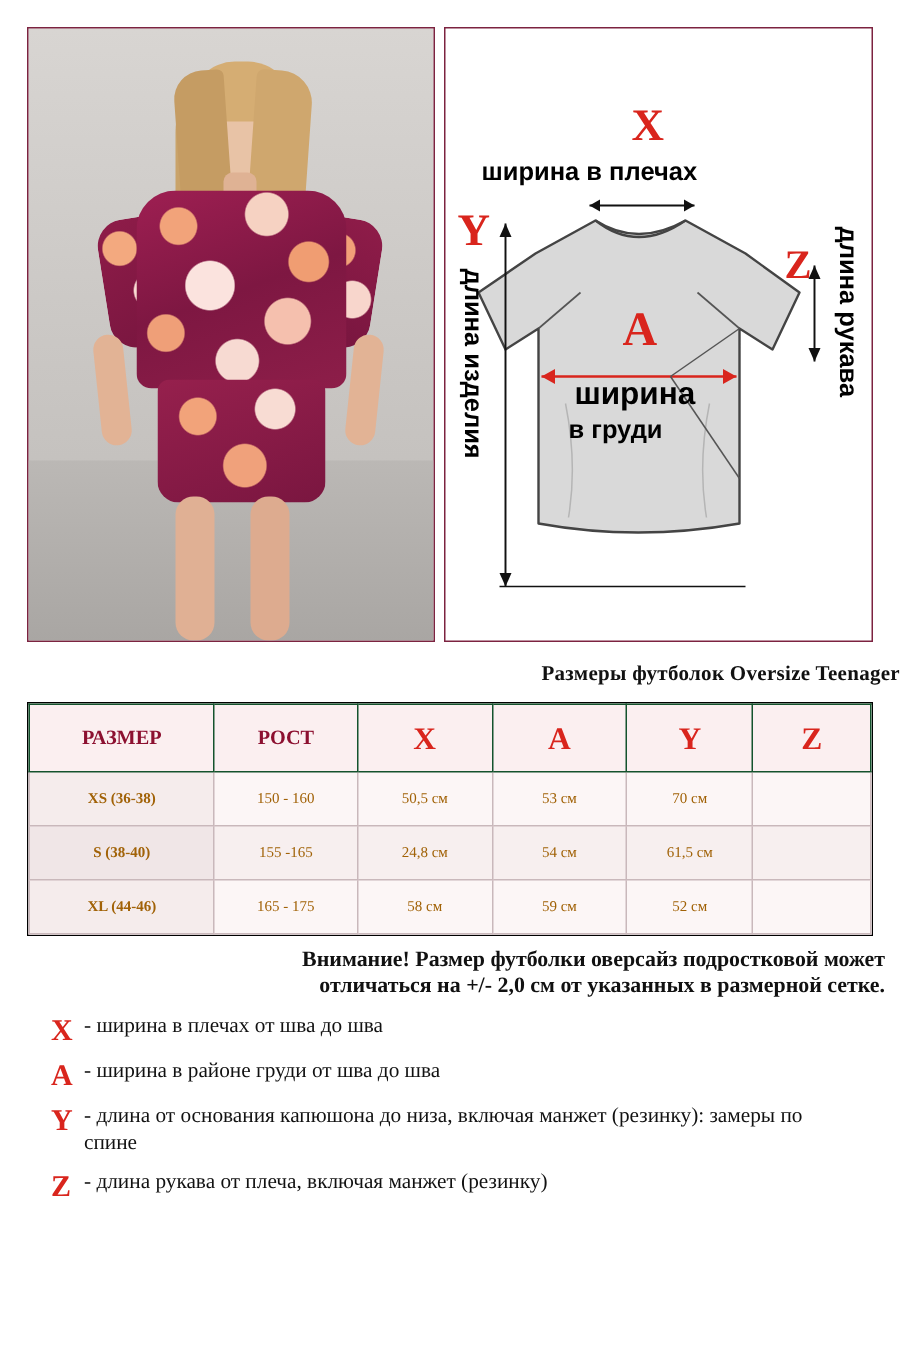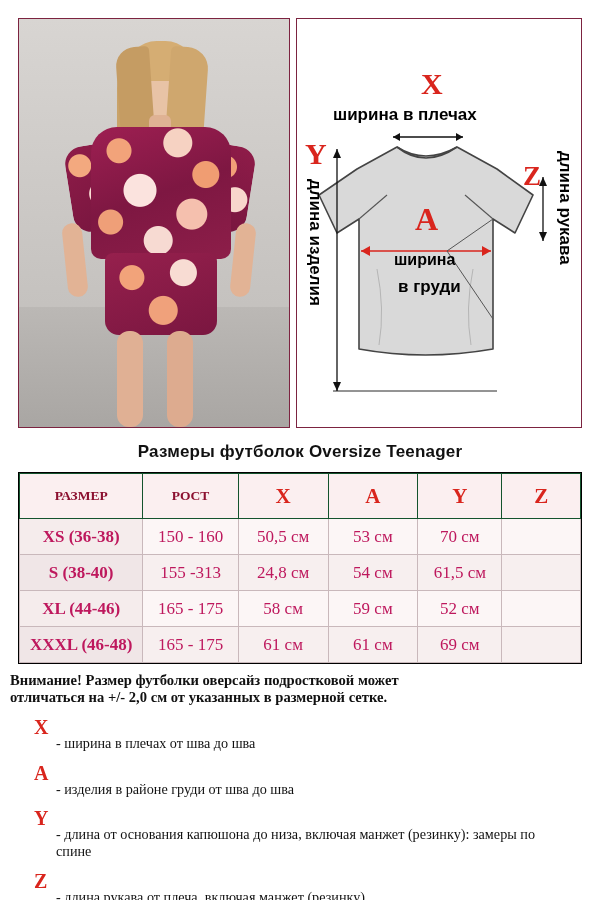--- a/index.html
+++ b/index.html
@@ -203,24 +203,24 @@
     color: #d9251d;
   }
   .vert-rl {
     writing-mode: vertical-rl;
     text-orientation: mixed;
   }
 
   
   .table-title {
     margin-top: 14px;
-    text-align: center;
-    font-family: Liberation Sans, sans-serif;
-    font-weight: bold;
-    font-size: 17px;
+    text-align: right;
+    font-family: Liberation Serif, serif;
+    font-weight: bold;
+    font-size: 14px;
     color: #111;
     letter-spacing: 0.2px;
   }
 
   
   .table-wrap {
     margin: 10px 18px 0 18px;
     border: 1px solid #000;
   }
   table.size-table {
@@ -242,22 +242,22 @@
     font-weight: bold;
     font-size: 13.5px;
     height: 34px;
     font-family: Liberation Serif, serif;
   }
   table.size-table thead th.big {
     color: #d9251d;
     font-size: 21px;
   }
   table.size-table tbody td {
-    font-size: 17px;
-    color: #be185d;
+    font-size: 10px;
+    color: #a16207;
     height: 25px;
     background: #fcf6f6;
   }
   table.size-table tbody tr:nth-child(even) td {
     background: #f7efef;
   }
   table.size-table tbody td.sz {
     font-weight: bold;
     background: #f5ecec;
   }
@@ -272,21 +272,21 @@
   col.c6 { width: 14%; }
 
   
   .warning {
     margin: 8px 10px 0 10px;
     font-family: "Liberation Serif", serif;
     font-weight: bold;
     font-size: 14.6px;
     line-height: 1.18;
     color: #111;
-    text-align: left;
+    text-align: right;
   }
 
   
   .legend {
     margin: 10px 30px 0 34px;
     font-family: "Liberation Serif", serif;
   }
   .legend-row {
     display: flex;
     align-items: flex-start;
@@ -299,21 +299,20 @@
     color: #d9251d;
     font-weight: bold;
     font-size: 20px;
     line-height: 1;
     min-width: 20px;
     flex: 0 0 auto;
     padding-top: 1px;
   }
   .legend-text {
     padding-left: 2px;
-    margin-top: 19px;
   }
 </style>
 </head>
 <body>
 
 <div class="page">
 
   <div class="top-area">
 
     <div class="photo-panel">
@@ -366,28 +365,28 @@
 
         <line x1="246" y1="158" x2="246" y2="222" stroke="#111" stroke-width="1.3"></line>
         <polygon points="246,158 242,167 250,167" fill="#111"></polygon>
         <polygon points="246,222 242,213 250,213" fill="#111"></polygon>
 
         <path d="M150 232 L196 200" fill="none" stroke="#555" stroke-width="1"></path>
         <path d="M150 232 L196 300" fill="none" stroke="#555" stroke-width="1"></path>
       </svg>
 
       <span class="dletter" style="left:124px; top:48px; font-size:30px;">X</span>
-      <span class="dlabel" style="left:36px; top:86px; font-size:17px;">ширина в плечах</span>
+      <span class="dlabel" style="left:24px; top:86px; font-size:17px;">ширина в плечах</span>
 
       <span class="dletter" style="left:8px; top:118px; font-size:30px;">Y</span>
       <span class="dlabel vert-rl" style="left:8px; top:160px; font-size:17px;">длина изделия</span>
 
       <span class="dletter" style="left:118px; top:182px; font-size:32px;">A</span>
-      <span class="dlabel" style="left:86px; top:232px; font-size:16px;margin-left:11px;">ширина</span>
-      <span class="dlabel" style="left:101px; top:258px; font-size:17px;">в груди</span>
+      <span class="dlabel" style="left:86px; top:232px; font-size:21px;">ширина</span>
+      <span class="dlabel" style="left:82px; top:258px; font-size:17px;">в груди</span>
 
       <span class="dletter" style="left:226px; top:142px; font-size:27px;">Z</span>
       <span class="dlabel vert-rl" style="left:258px; top:132px; font-size:17px;">длина рукава</span>
     </div>
   </div>
 
   <div class="table-title">Размеры футболок Oversize Teenager</div>
 
   <div class="table-wrap">
     <table class="size-table">
@@ -413,59 +412,51 @@
         <tr>
           <td class="sz">XS (36-38)</td>
           <td>150 - 160</td>
           <td>50,5 см</td>
           <td>53 см</td>
           <td>70 см</td>
           <td></td>
         </tr>
         <tr>
           <td class="sz">S (38-40)</td>
-          <td>155 -313</td>
+          <td>155 -165</td>
           <td>24,8 см</td>
           <td>54 см</td>
           <td>61,5 см</td>
           <td></td>
         </tr>
         <tr>
           <td class="sz">XL (44-46)</td>
           <td>165 - 175</td>
           <td>58 см</td>
           <td>59 см</td>
           <td>52 см</td>
           <td></td>
         </tr>
-        <tr>
-          <td class="sz">XXXL (46-48)</td>
-          <td>165 - 175</td>
-          <td>61 см</td>
-          <td>61 см</td>
-          <td>69 см</td>
-          <td></td>
-        </tr>
       </tbody>
     </table>
   </div>
 
   <div class="warning">
     <div>Внимание! Размер футболки оверсайз подростковой может</div>
     <div>отличаться на +/- 2,0 см от указанных в размерной сетке.</div>
   </div>
 
   <div class="legend">
     <div class="legend-row">
       <span class="legend-letter">X</span>
       <span class="legend-text">- ширина в плечах от шва до шва</span>
     </div>
     <div class="legend-row">
       <span class="legend-letter">A</span>
-      <span class="legend-text">- изделия в районе груди от шва до шва</span>
+      <span class="legend-text">- ширина в районе груди от шва до шва</span>
     </div>
     <div class="legend-row">
       <span class="legend-letter">Y</span>
       <span class="legend-text">- длина от основания капюшона до низа, включая манжет (резинку): замеры по спине</span>
     </div>
     <div class="legend-row">
       <span class="legend-letter">Z</span>
       <span class="legend-text">- длина рукава от плеча, включая манжет (резинку)</span>
     </div>
   </div>

